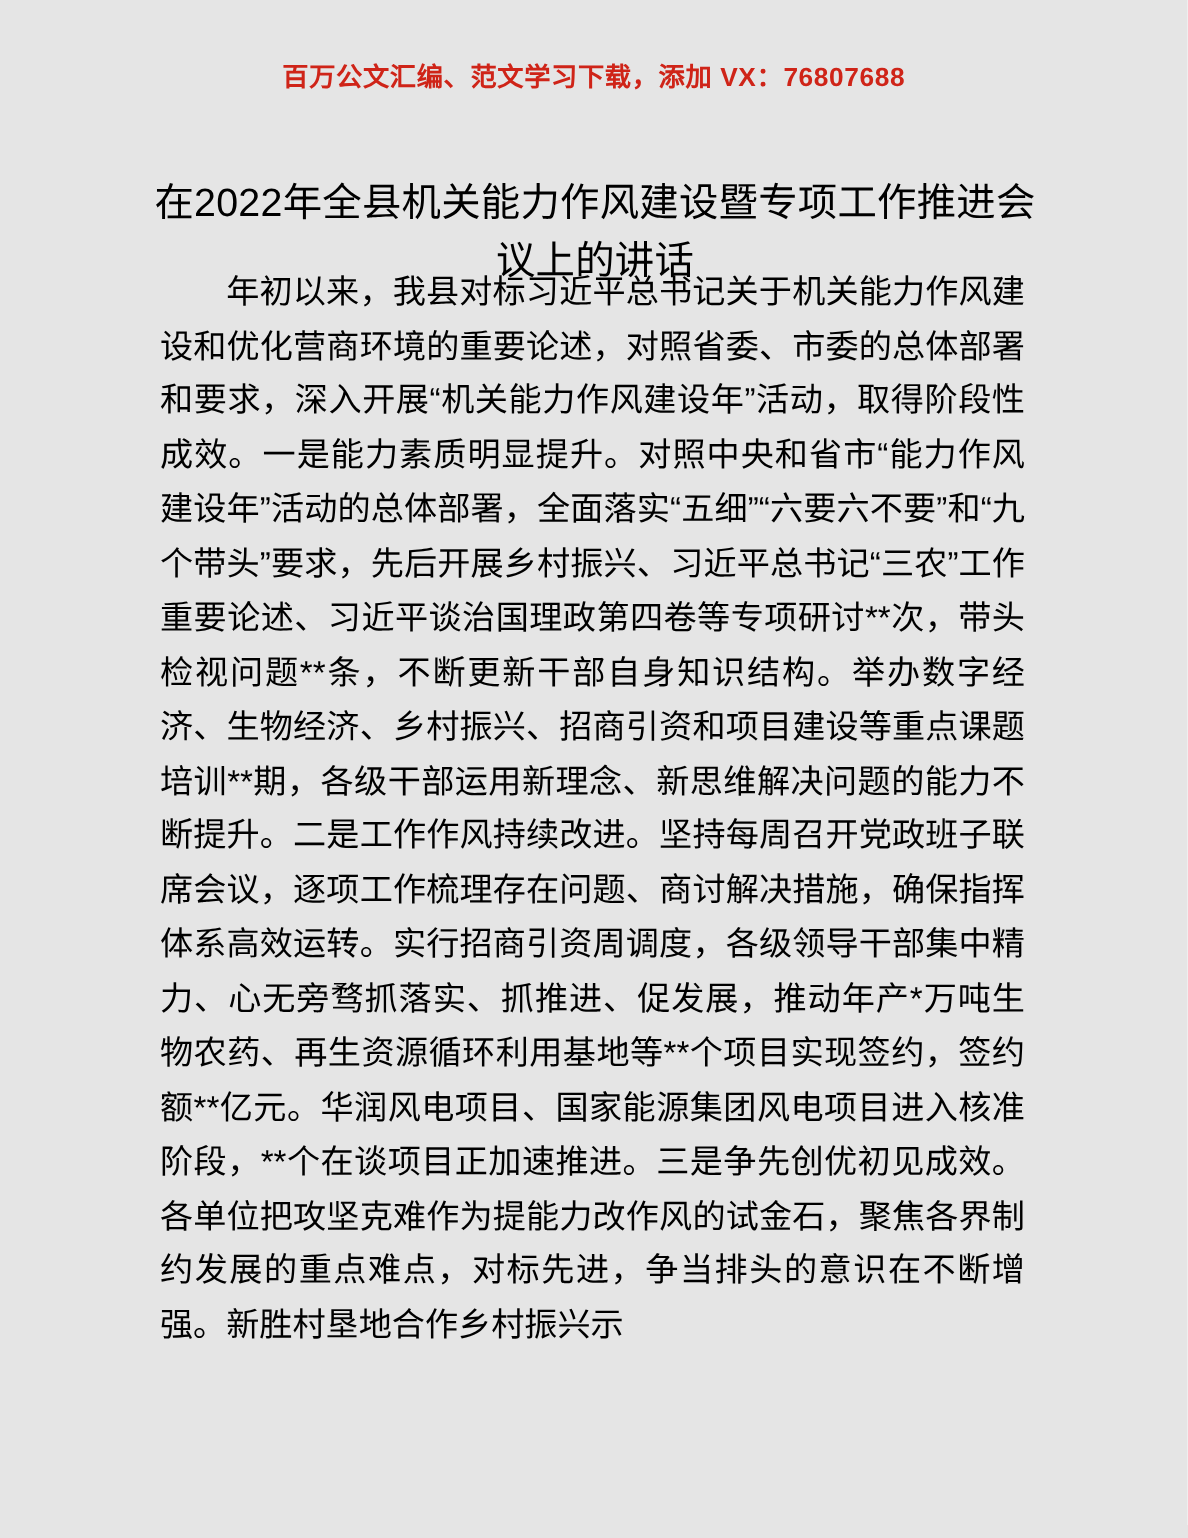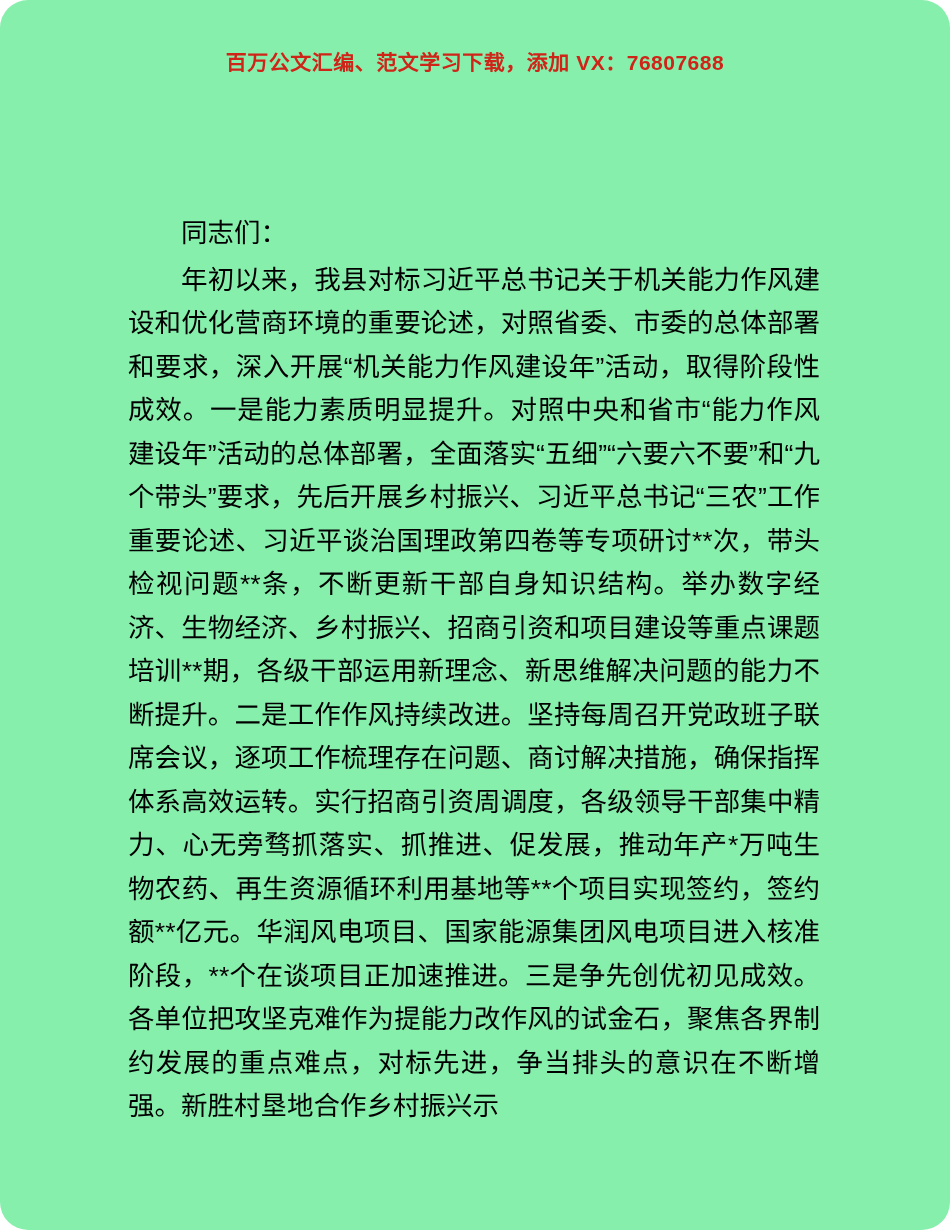--- a/index.html
+++ b/index.html
@@ -83,23 +83,23 @@
 
   
   .para-salutation {
     text-indent: 2em;
     margin-bottom: 2px;
   }
 </style>
 </head>
 <body>
 
-<div class="page" style="background: #86efac; color: rgb(0, 0, 0); border-radius: 28px;">
+<div class="page" style="background: #e5e5e5; color: rgb(0, 0, 0);">
 
   <div class="promo-banner" style="color: rgb(207, 36, 24);">百万公文汇编、范文学习下载，添加 VX：76807688</div>
 
+  <h1 class="doc-title">在2022年全县机关能力作风建设暨专项工作推进会议上的讲话</h1>
 
   <div class="doc-body">
-    <p class="para para-salutation">同志们：</p>
     <p class="para indent">年初以来，我县对标习近平总书记关于机关能力作风建设和优化营商环境的重要论述，对照省委、市委的总体部署和要求，深入开展“机关能力作风建设年”活动，取得阶段性成效。一是能力素质明显提升。对照中央和省市“能力作风建设年”活动的总体部署，全面落实“五细”“六要六不要”和“九个带头”要求，先后开展乡村振兴、习近平总书记“三农”工作重要论述、习近平谈治国理政第四卷等专项研讨**次，带头检视问题**条，不断更新干部自身知识结构。举办数字经济、生物经济、乡村振兴、招商引资和项目建设等重点课题培训**期，各级干部运用新理念、新思维解决问题的能力不断提升。二是工作作风持续改进。坚持每周召开党政班子联席会议，逐项工作梳理存在问题、商讨解决措施，确保指挥体系高效运转。实行招商引资周调度，各级领导干部集中精力、心无旁骛抓落实、抓推进、促发展，推动年产*万吨生物农药、再生资源循环利用基地等**个项目实现签约，签约额**亿元。华润风电项目、国家能源集团风电项目进入核准阶段，**个在谈项目正加速推进。三是争先创优初见成效。各单位把攻坚克难作为提能力改作风的试金石，聚焦各界制约发展的重点难点，对标先进，争当排头的意识在不断增强。新胜村垦地合作乡村振兴示</p>
   </div>
 
 </div>
 
 </body></html>

